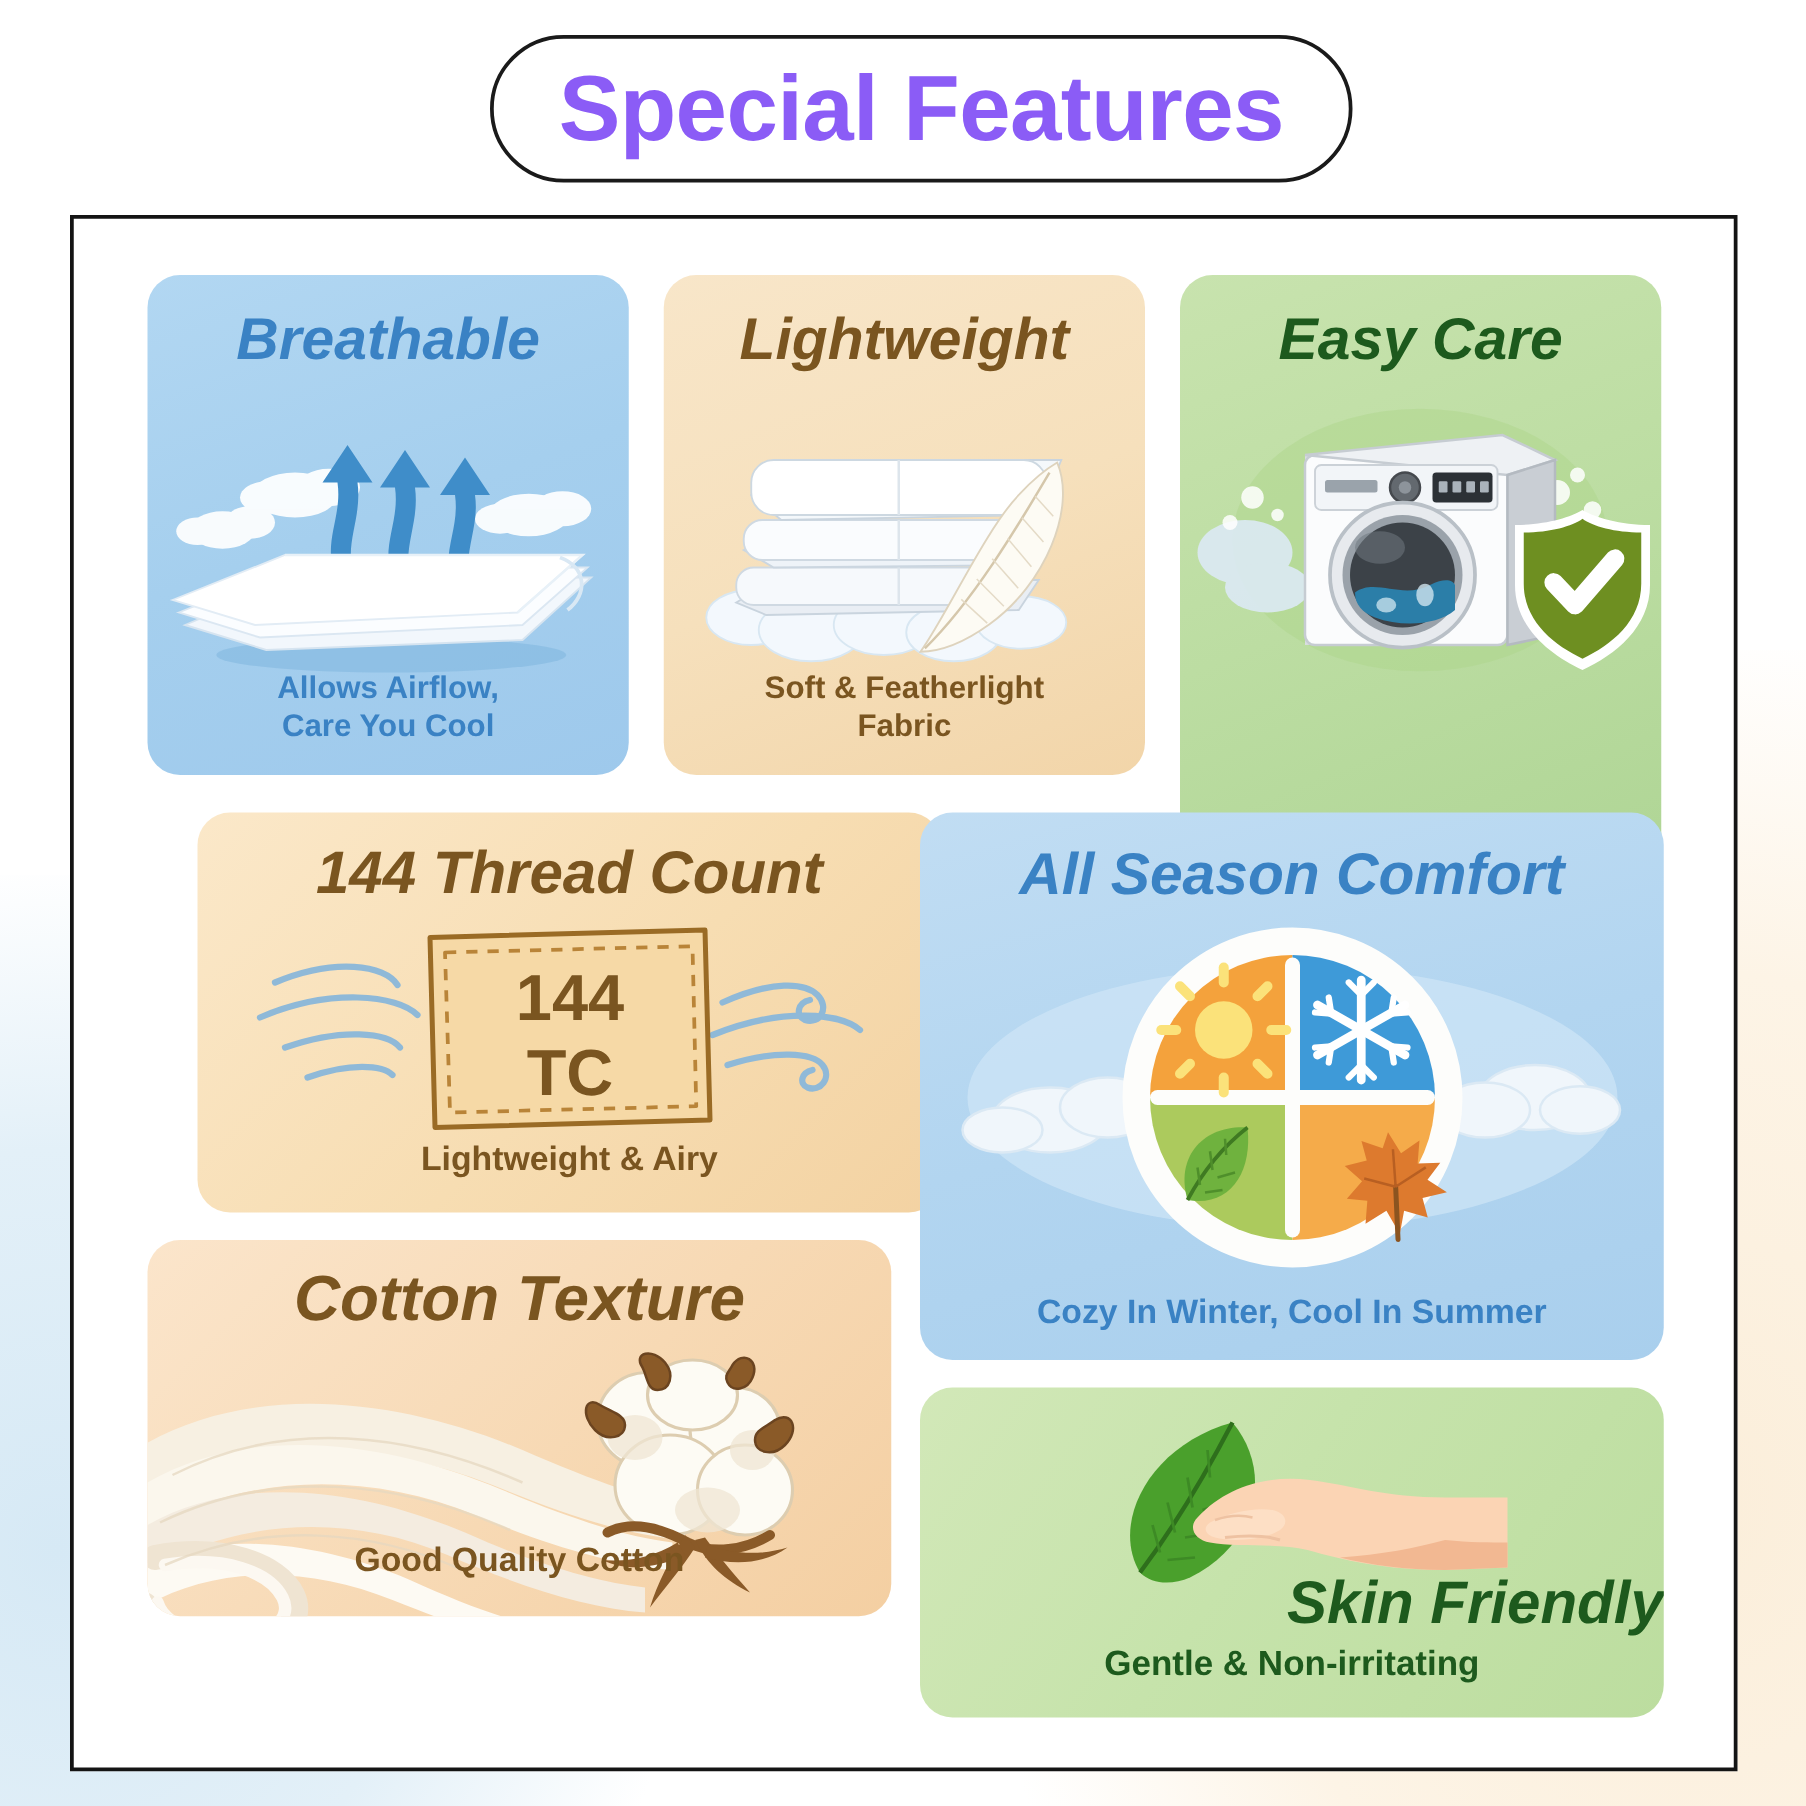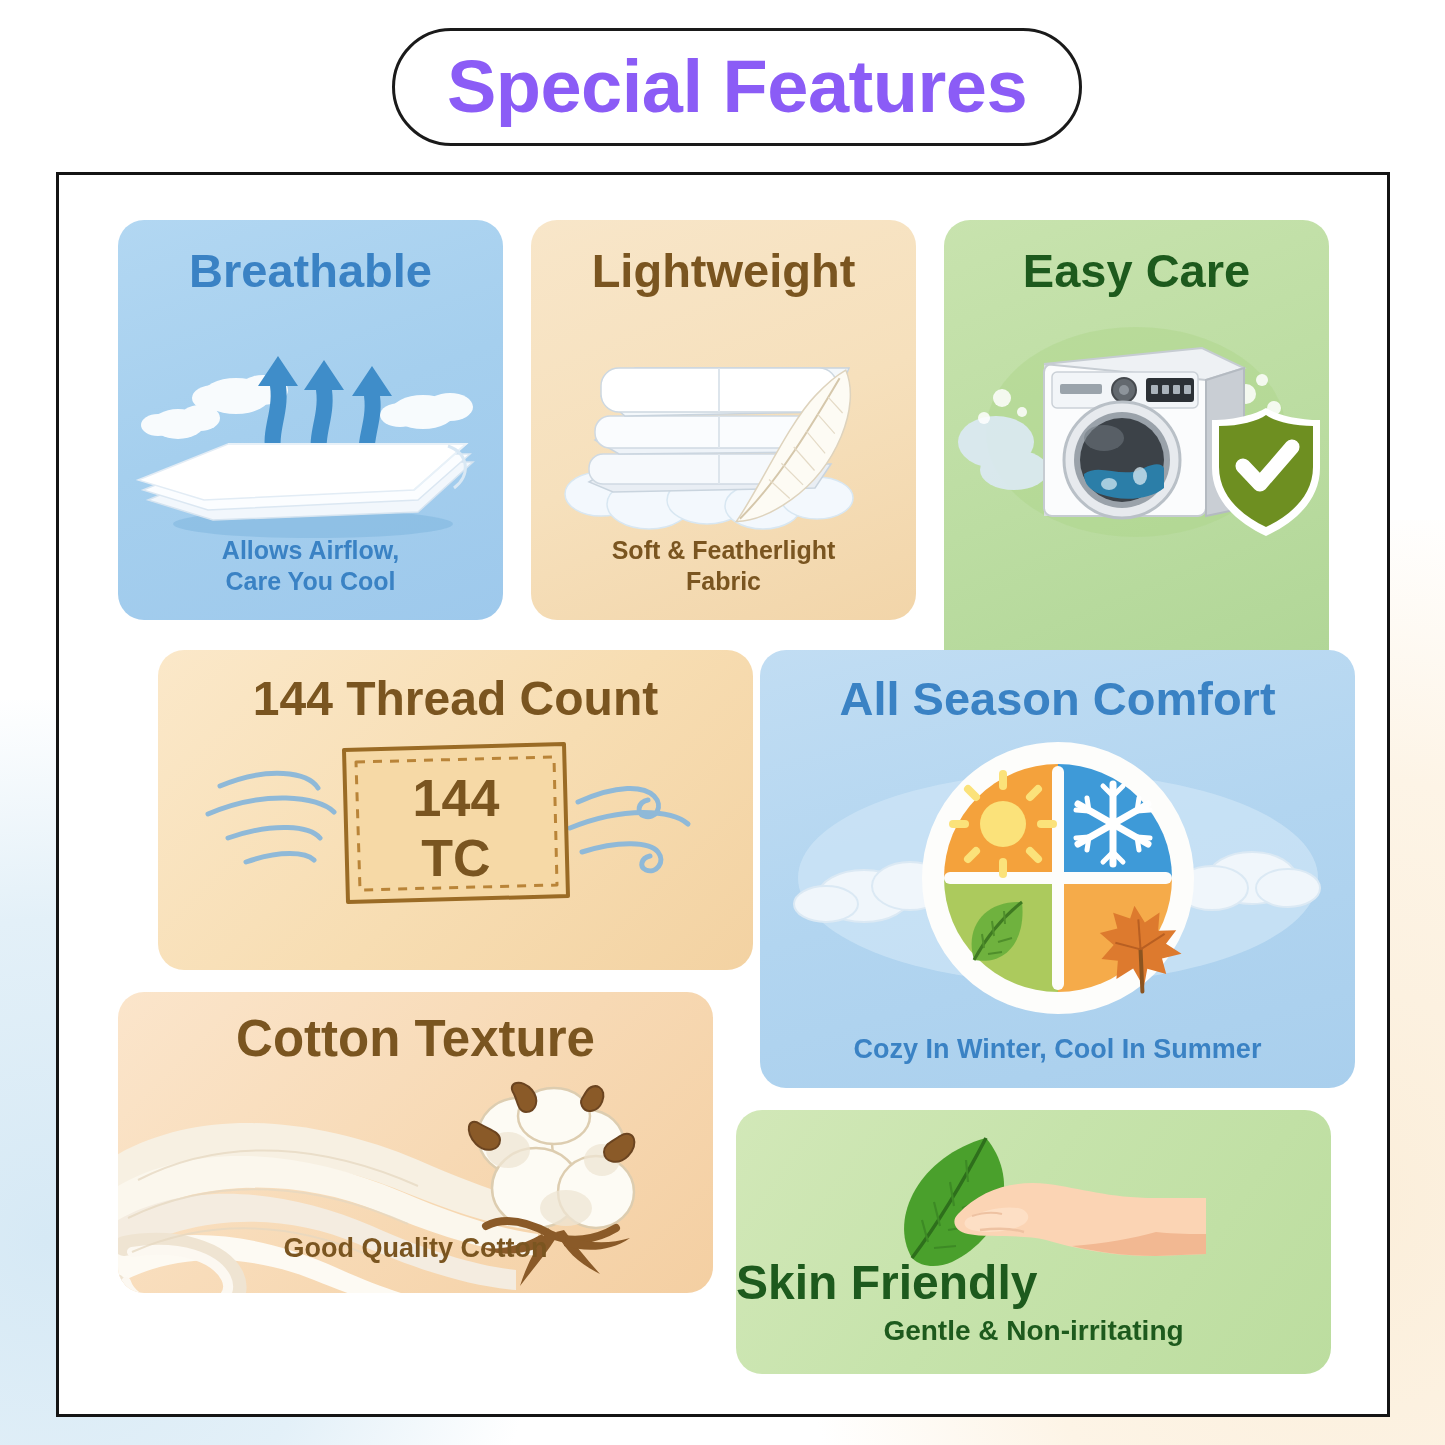--- a/index.html
+++ b/index.html
@@ -68,23 +68,24 @@
     position: absolute;
     border-radius: 26px;
     overflow: hidden;
     display: flex;
     flex-direction: column;
     align-items: center;
   }
   .card-title {
     font-weight: bold;
     line-height: 1.05;
-    text-align: left;
+    text-align: right;
     z-index: 4;
     position: relative;
+    font-style: italic;
   }
   .card-sub {
     font-weight: bold;
     line-height: 1.22;
     text-align: center;
     z-index: 4;
     position: relative;
   }
 
   
@@ -316,23 +317,24 @@
       <path d="M412 98 C 466 76 514 80 530 94"></path>
       <path d="M424 122 C 462 110 492 112 500 122 C 508 132 498 144 488 140 C 481 137 483 128 492 126"></path>
     </g>
 
     <path d="M186 20 L406 14 L410 166 L190 172 Z" fill="#f6d9a6" stroke="#9a6b25" stroke-width="4" stroke-linejoin="round"></path>
     <path d="M198 32 L396 27 L399 155 L202 160 Z" fill="none" stroke="#b98438" stroke-width="3" stroke-dasharray="9 8" stroke-linejoin="round"></path>
     <text x="298" y="86" text-anchor="middle" font-family="Liberation Sans, sans-serif" font-size="52" font-weight="bold" fill="#7a5520">144</text>
     <text x="298" y="146" text-anchor="middle" font-family="Liberation Sans, sans-serif" font-size="52" font-weight="bold" fill="#7a5520">TC</text>
   </svg>
 
-</div>
-
-<div class="card bg-skyblue" id="card-allseason" style="z-index:3;margin-left:24px;">
+  <div class="card-sub t-brown">Lightweight &amp; Airy</div>
+</div>
+
+<div class="card bg-skyblue" id="card-allseason" style="z-index:3;">
   <div class="card-title t-blue">All Season Comfort</div>
 
   <svg class="art" id="art-allseason" viewBox="0 0 595 305">
 
     <ellipse cx="298" cy="150" rx="260" ry="105" fill="#cfe5f6" opacity="0.7"></ellipse>
 
     <g fill="#f0f6fb" stroke="#dbe9f4" stroke-width="2">
       <ellipse cx="104" cy="168" rx="46" ry="26"></ellipse>
         <ellipse cx="150" cy="158" rx="38" ry="24"></ellipse>
         <ellipse cx="66" cy="176" rx="32" ry="18"></ellipse>

